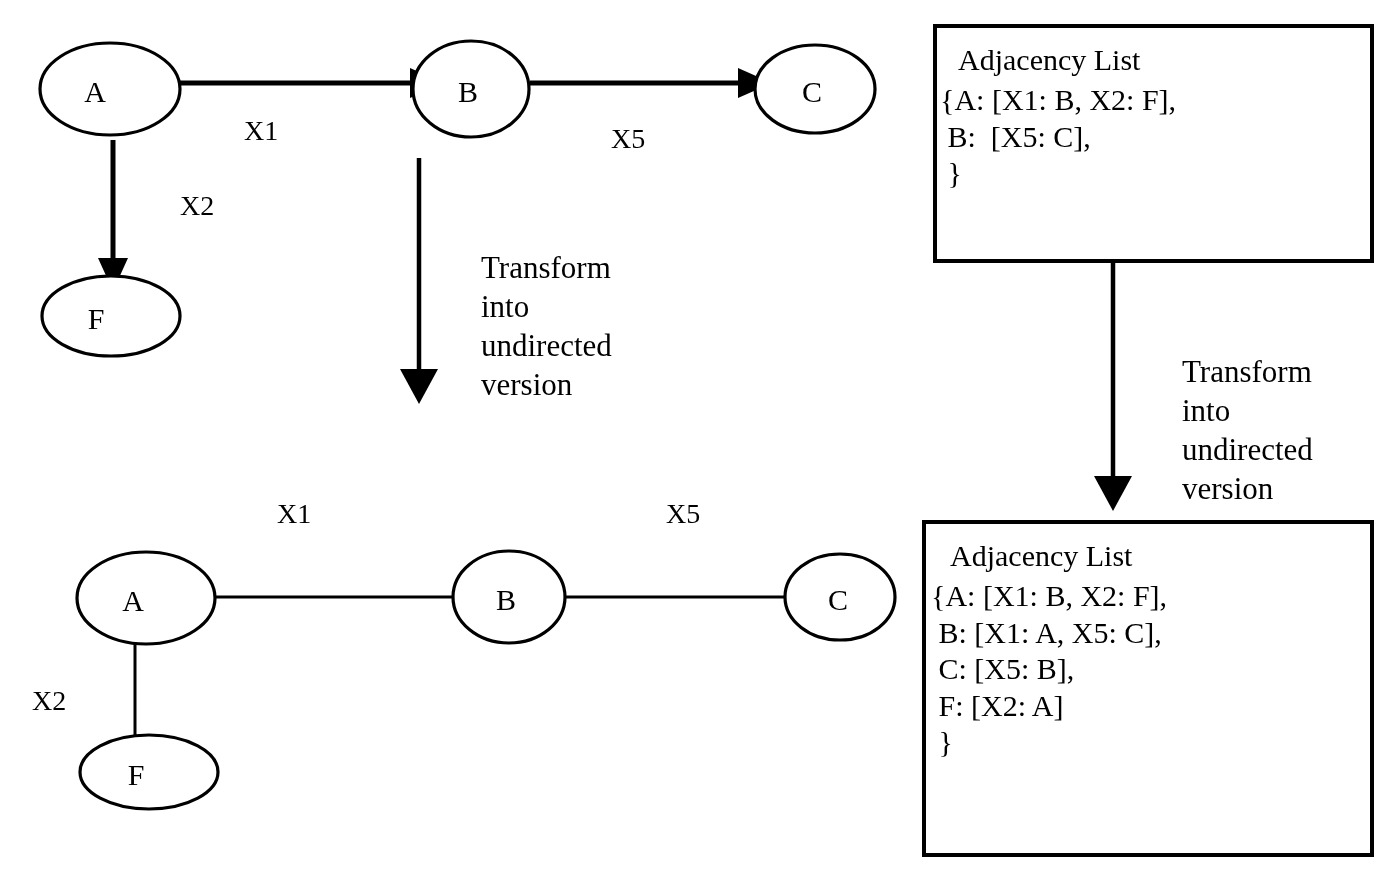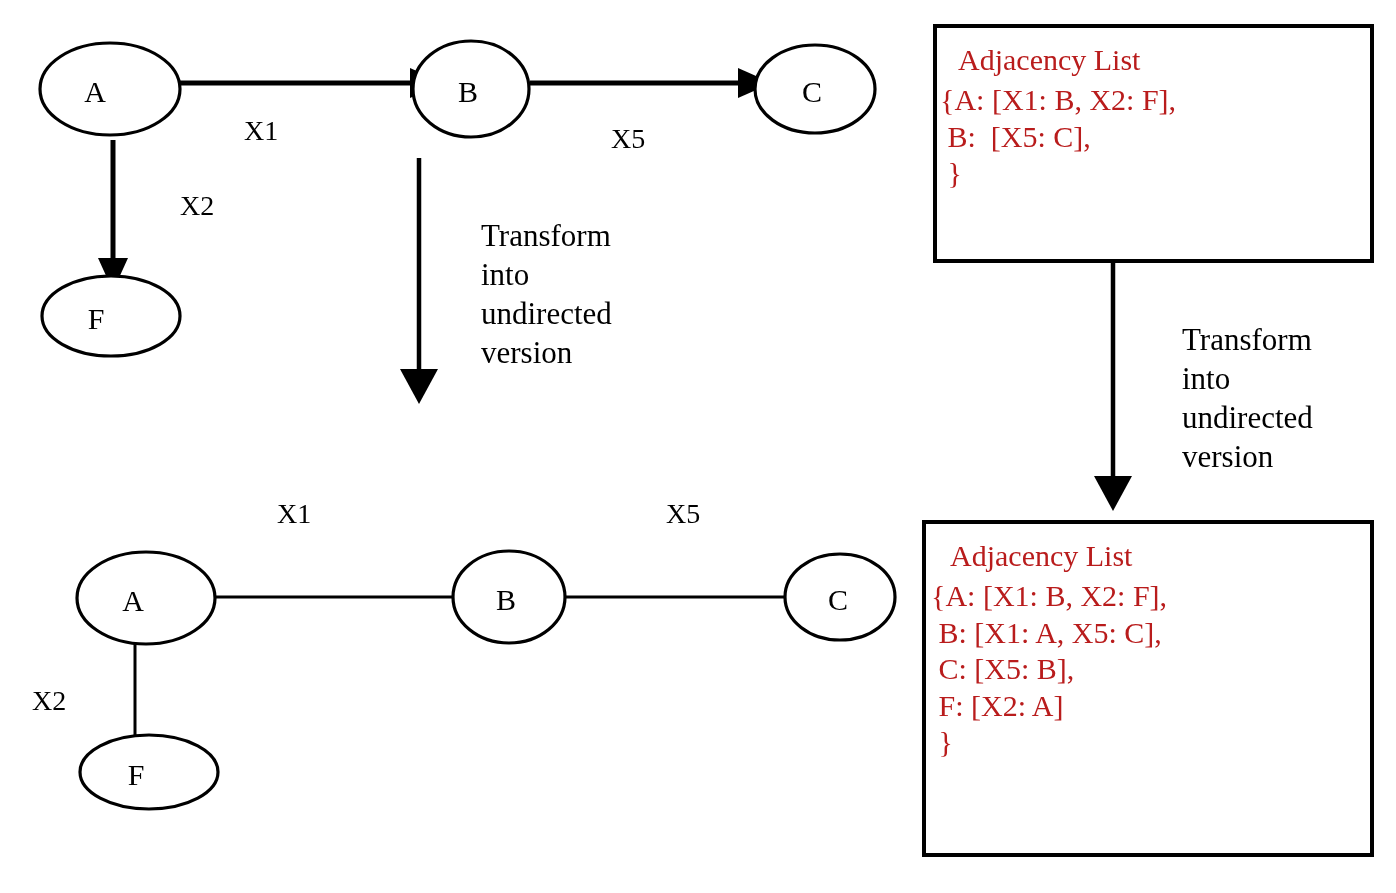--- a/index.html
+++ b/index.html
@@ -53,30 +53,31 @@
   .box-frame {
     fill: #ffffff;
     stroke: #000000;
     stroke-width: 4;
   }
   .box-text {
     position: absolute;
     font-family: "Liberation Serif", "DejaVu Serif", serif;
     font-size: 30px;
     line-height: 1.22;
-    color: #b91c1c;
+    color: #000000;
     white-space: pre;
   }
   .transform-text {
     position: absolute;
     font-family: "Liberation Serif", "DejaVu Serif", serif;
     font-size: 31px;
     line-height: 1.26;
     color: #000000;
     white-space: pre;
+    margin-top: 32px;
   }
 </style>
 </head>
 <body>
 
 <div id="canvas">
 
   <svg id="diagram-svg" viewBox="0 0 1396 893">
 
     <g>

